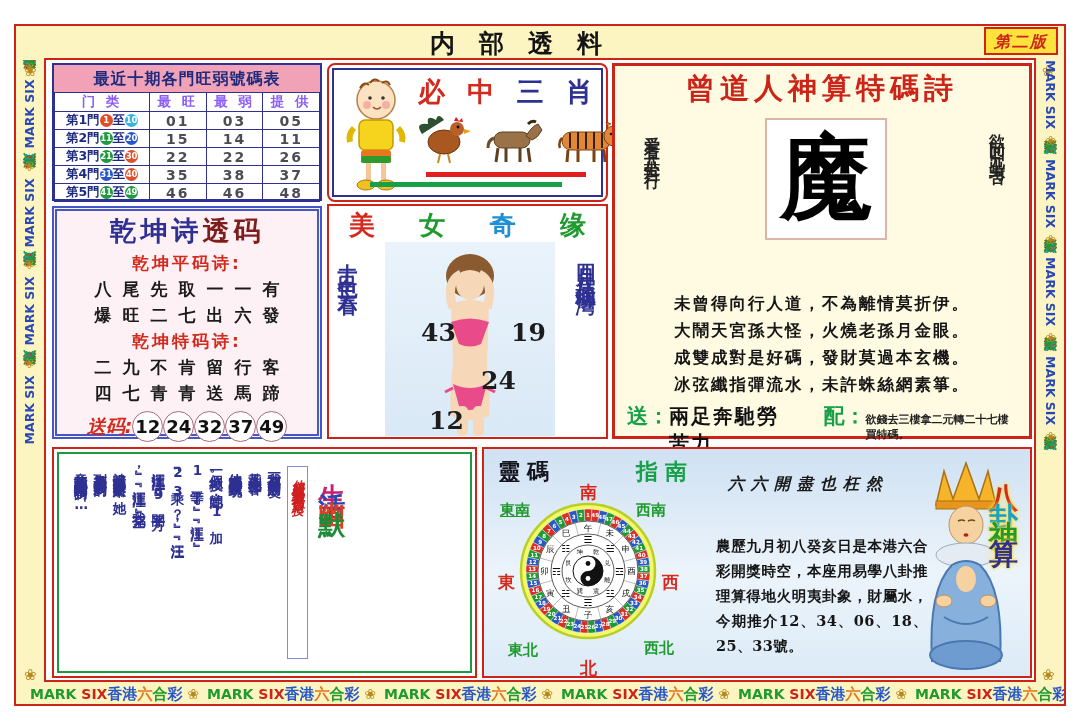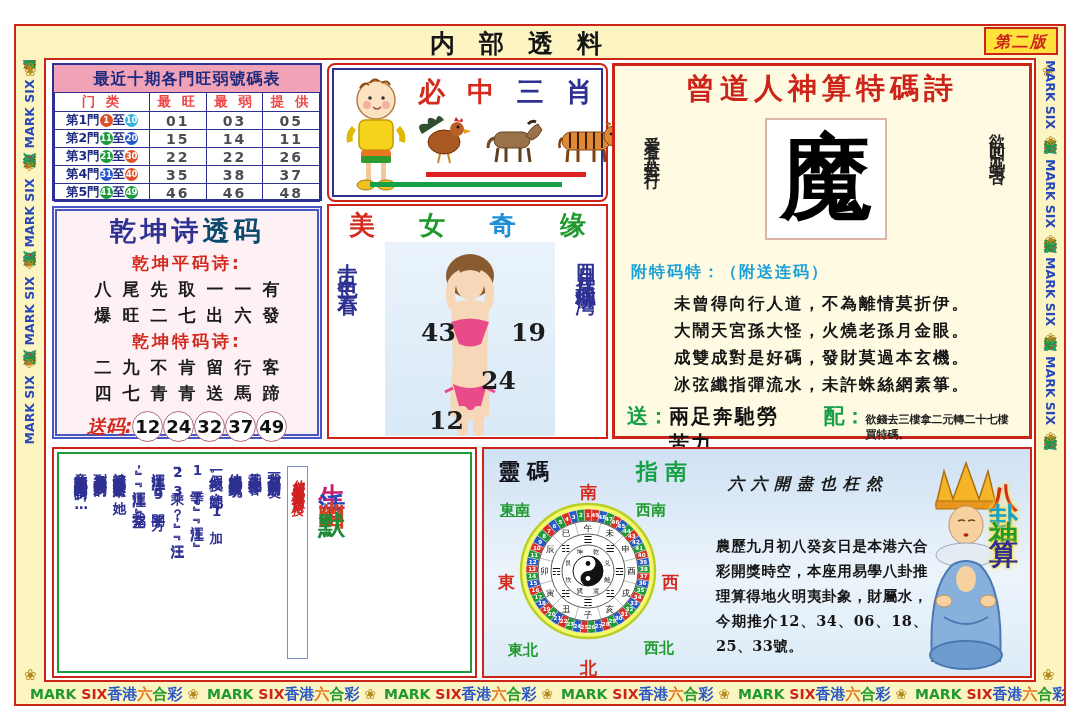--- a/index.html
+++ b/index.html
@@ -19,28 +19,28 @@
   .v-unit{writing-mode:vertical-rl;text-orientation:mixed;font-size:12.5px;font-weight:bold;white-space:nowrap;}
   .band-left .v-unit{transform:rotate(180deg);}
   .band-bottom{position:absolute;left:16px;top:684px;width:1048px;height:21px;overflow:hidden;display:flex;align-items:center;gap:8px;padding-left:14px;box-sizing:border-box;font-weight:bold;}
   .h-unit{white-space:nowrap;font-size:14px;}
   .flower{color:#b5891e;}
   
   .table-box{position:absolute;left:52px;top:63px;width:270px;height:138px;border:2px solid #2e3192;box-sizing:border-box;background:#fff;}
   .tb-title{height:27px;background:#f2a2b6;color:#1e2a7e;font-weight:bold;font-size:16px;text-align:center;line-height:27px;letter-spacing:1px;}
   .tb-grid{width:100%;border-collapse:collapse;table-layout:fixed;}
   .tb-grid th,.tb-grid td{border:1.5px solid #2e3192;height:17px;padding:0;text-align:center;}
-  .tb-grid th{font-size:13.5px;color:#ef4444;letter-spacing:3px;}
+  .tb-grid th{font-size:13.5px;color:#8b5cf6;letter-spacing:3px;}
   .tb-grid td.num{font-size:14px;color:#4c4c55;letter-spacing:2px;font-weight:bold;}
   .gate-cell{font-size:12.5px;font-weight:bold;color:#1e2a7e;white-space:nowrap;}
   .circ{display:inline-block;width:13px;height:13px;border-radius:50%;color:#fff;font-size:8.5px;line-height:13px;text-align:center;vertical-align:middle;font-weight:bold;}
   
   .qiankun-box{position:absolute;left:52px;top:206px;width:270px;height:233px;border:5px double #4656c4;box-sizing:border-box;background:#fdf1f5;text-align:center;}
   .qk-title{font-size:27px;font-weight:bold;margin-top:2px;letter-spacing:4px;font-family:"DejaVu Serif",serif;}
-  .qk-title .m{color:#2e3192;} .qk-title .a{color:#0c4a6e;}
+  .qk-title .m{color:#2e3192;} .qk-title .a{color:#7f1d1d;}
   .qk-sub{color:#d42a1e;font-size:17px;font-weight:bold;letter-spacing:3px;margin-top:3px;}
   .qk-line{font-family:"DejaVu Serif",serif;font-size:17px;font-weight:600;color:#1b1b1b;letter-spacing:11px;margin-top:3px;text-indent:11px;}
   .qk-send{display:flex;align-items:center;justify-content:center;gap:0;margin-top:6px;}
   .qk-send-label{color:#d42a1e;font-size:19px;font-weight:bold;font-style:italic;}
   .send-circ{width:29px;height:29px;border-radius:50%;border:1.5px solid #b06880;background:#fff;color:#111;font-size:18px;font-weight:bold;line-height:29px;text-align:center;}
   
   .sanxiao-box{position:absolute;left:327px;top:63px;width:281px;height:139px;border:2px solid #cc2418;border-radius:8px;background:#fff;box-sizing:border-box;padding:3px;}
   .sanxiao-inner{position:relative;width:100%;height:100%;border:2px solid #2e3192;box-sizing:border-box;}
   .sx-title{position:absolute;left:84px;top:4px;right:8px;display:flex;justify-content:space-between;font-size:27px;font-weight:bold;font-family:"DejaVu Serif",serif;}
   .sx-animals{position:absolute;left:80px;top:42px;display:flex;gap:10px;align-items:flex-end;}
@@ -290,21 +290,20 @@
         <span class="by-num" style="left: 152px; top: 160px;">24</span>
         <span class="by-num" style="left: 100px; top: 200px;">12</span>
       </div>
   </div>
 
   <div class="zeng-box">
     <div class="zg-title">曾道人神算特碼詩</div>
     <div class="zg-vert" style="left:26px;top:58px;">爱看二八带吾行。</div>
     <div class="zg-vert" style="right:22px;top:56px;">欲问四九出与否，</div>
     <div class="zg-big">魔</div>
-    <div class="zg-note">附特码特：（附送连码）</div>
     <div class="zg-poem">
       <div>未曾得向行人道，不為離情莫折伊。</div>
       <div>大鬧天宮孫大怪，火燒老孫月金眼。</div>
       <div>成雙成對是好碼，發財莫過本玄機。</div>
       <div>冰弦纖指彈流水，未許蛛絲網素箏。</div>
     </div>
     <div class="zg-bottom">
       <span class="zg-green">送：</span>
       <span class="zg-send-text">兩足奔馳勞苦力</span>
       <span class="zg-green">配：</span>

